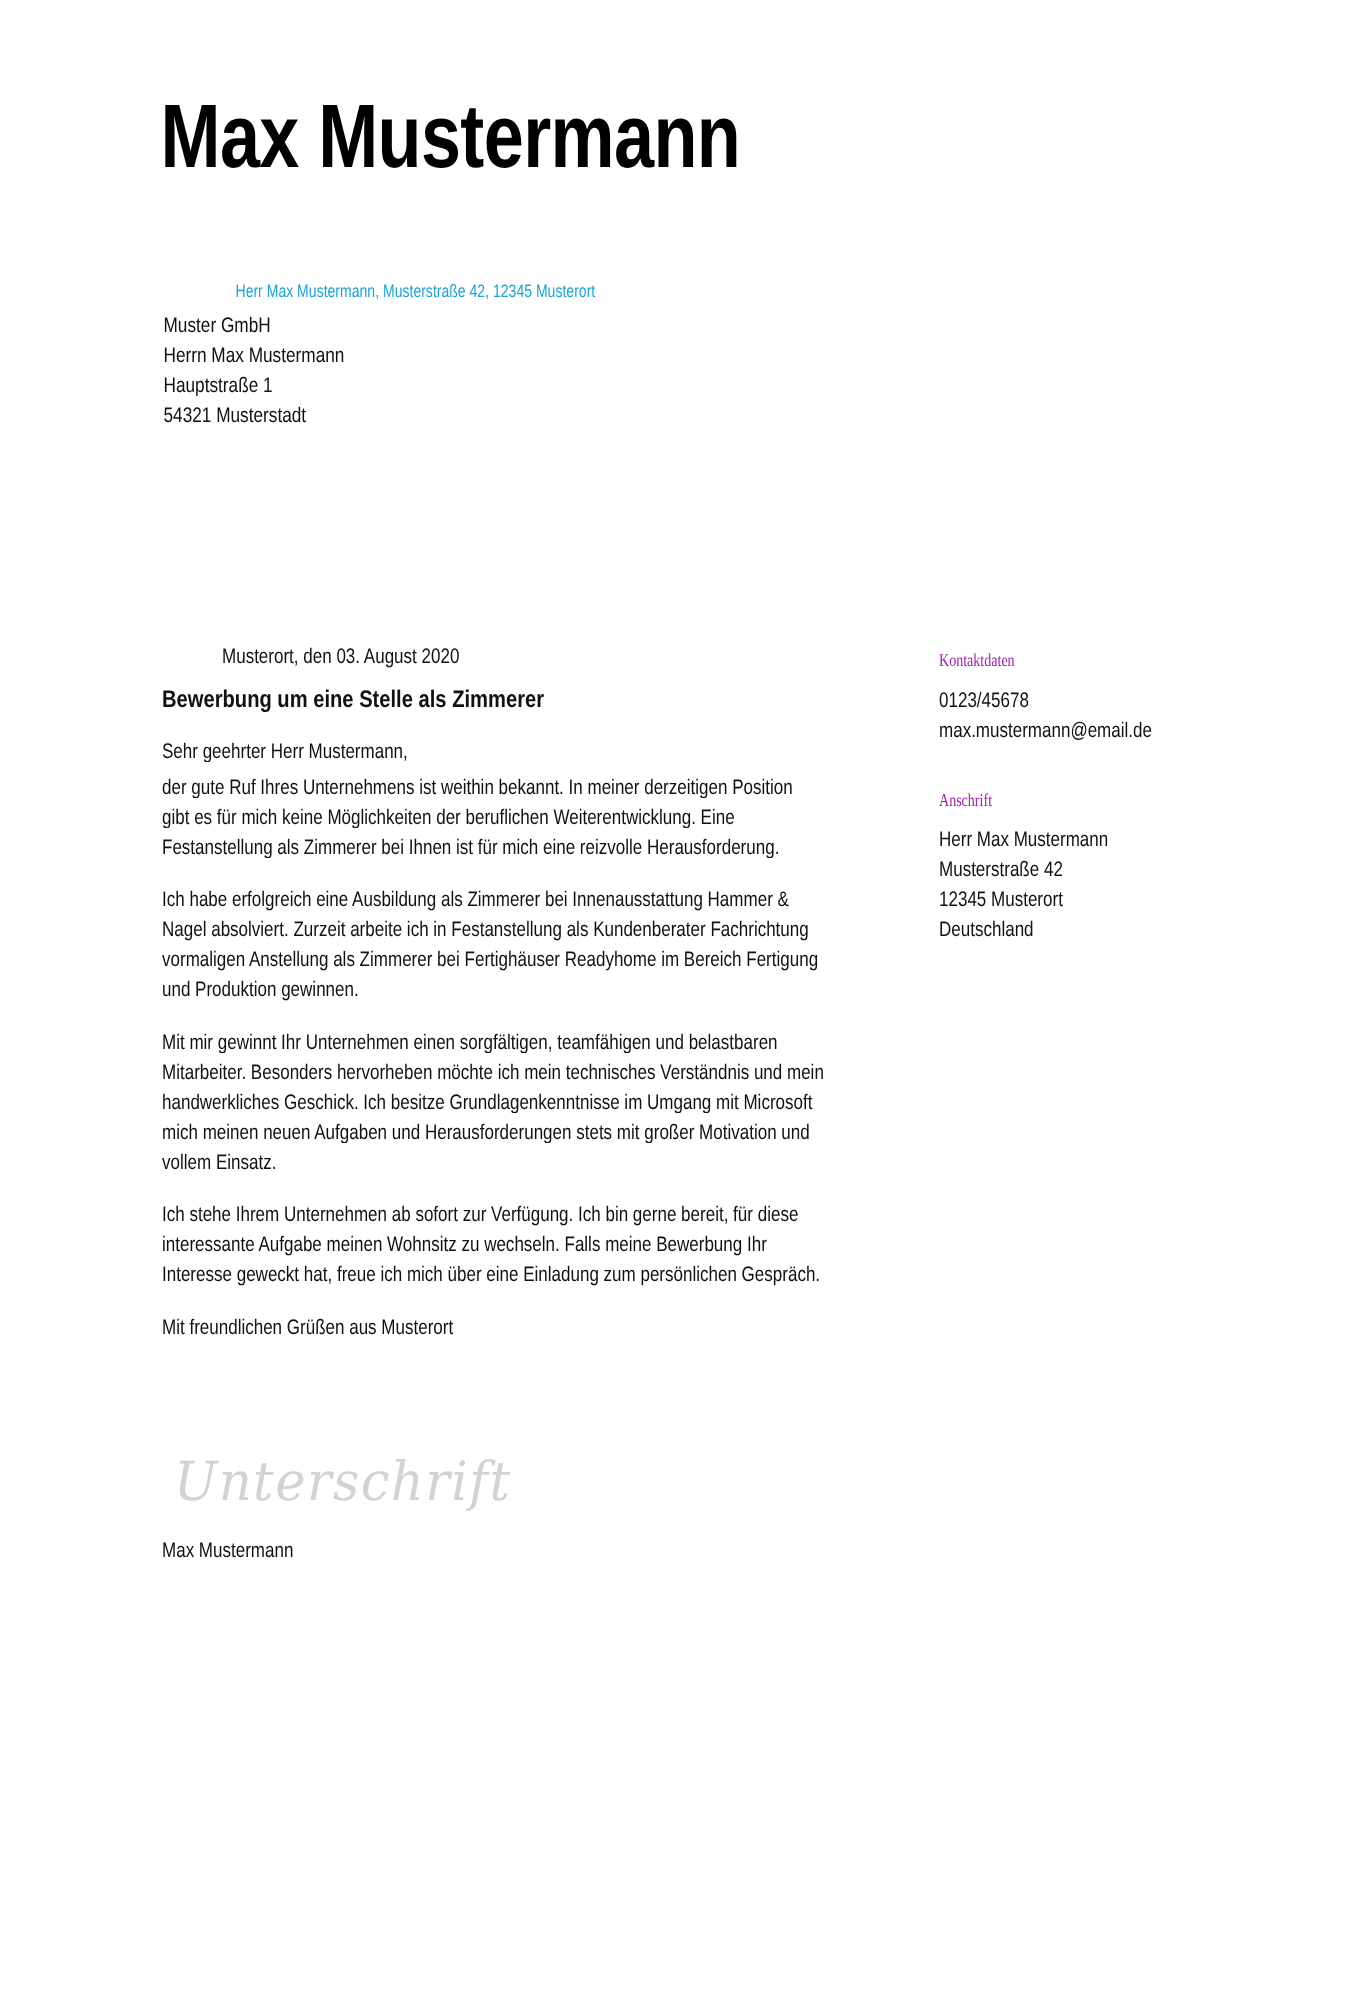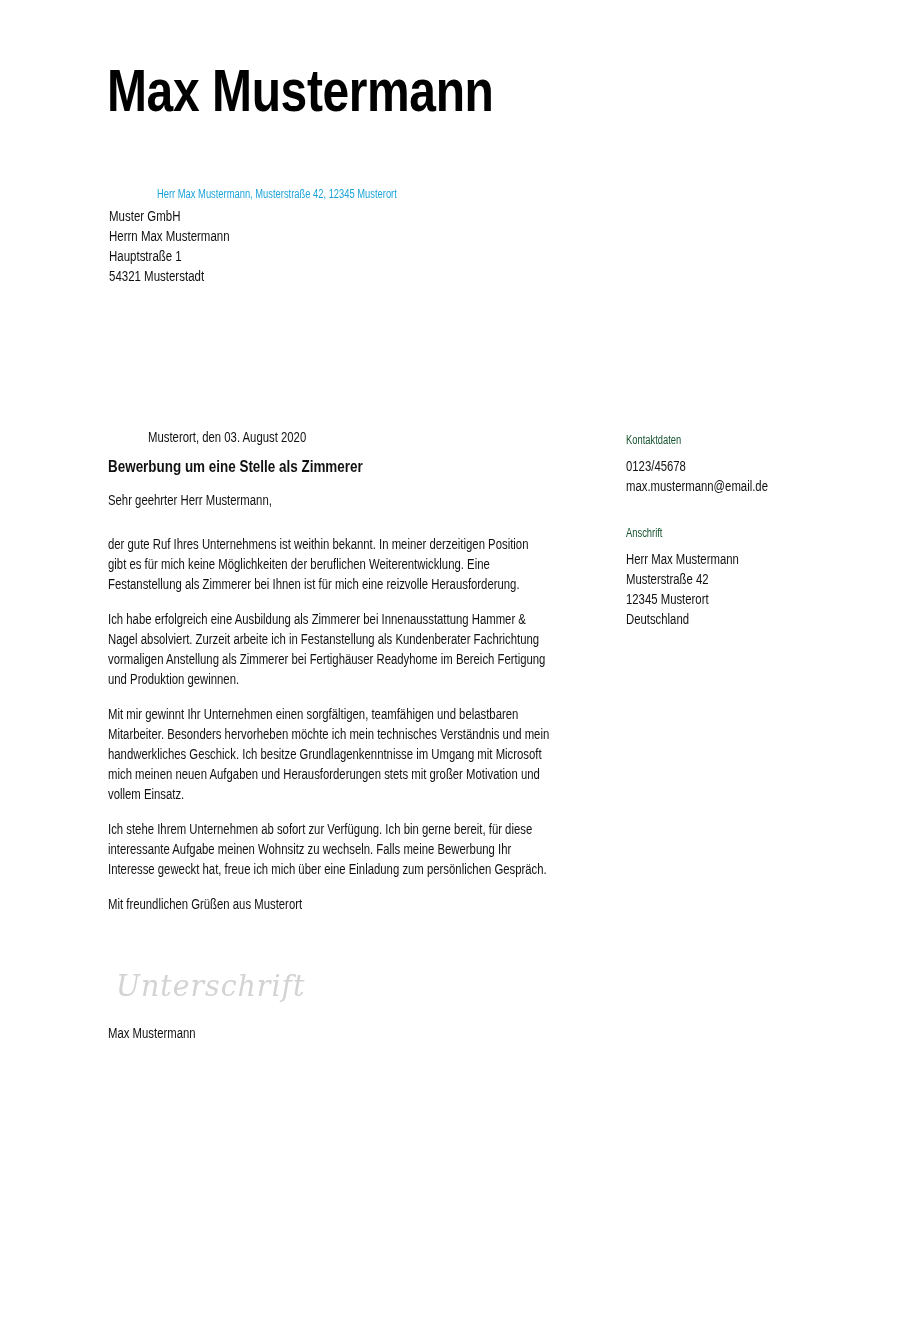--- a/index.html
+++ b/index.html
@@ -11,28 +11,28 @@
   #name .narrow { transform: scaleX(0.80); }
   #sender-line { left: 109px; top: 186px; font-size: 12px; color: #1ba3d9; line-height: 16px; margin-left: 48px; }
   #sender-line .narrow { transform: scaleX(0.78); }
   #recipient { left: 109px; top: 206px; font-size: 14px; line-height: 20px; }
   #recipient div { height: 20px; }
   #main { left: 108px; top: 427px; width: 600px; font-size: 14px; line-height: 20px; }
   #main .narrow { transform: scaleX(0.81); }
   #date { height: 20px; margin-bottom: 10px; padding-left: 40px; }
   #subject { font-size: 16px; font-weight: bold; height: 22px; margin-bottom: 11px; }
   #subject .narrow { transform: scaleX(0.84); }
-  #salutation { height: 20px; margin-bottom: 24px; }
+  #salutation { height: 20px; margin-bottom: 4px; }
   .para { margin-bottom: 15px; }
   .para div { height: 20px; }
   #closing { height: 20px; }
-  #signature { left: 116px; top: 968px; font-family: "DejaVu Serif", serif; font-style: italic; font-size: 30px; color: #d3d3d3; letter-spacing: 1px; }
+  #signature { left: 116px; top: 968px; font-family: "DejaVu Serif", serif; font-style: italic; font-size: 36px; color: #d3d3d3; letter-spacing: 1px; }
   #signature .narrow { transform: scaleX(0.95); }
   #signer { left: 108px; top: 1023px; font-size: 14px; line-height: 20px; }
-  .side-label { font-size: 12px; color: #14532d; line-height: 16px; height: 16px; }
+  .side-label { font-size: 12px; color: #a21caf; line-height: 16px; height: 16px; font-family: Liberation Serif, serif; }
   .side-label .narrow { transform: scaleX(0.78); }
   .side-text { font-size: 14px; line-height: 20px; }
   .side-text div { height: 20px; }
   #contact-label { left: 626px; top: 432px; }
   #contact { left: 626px; top: 456px; }
   #address-label { left: 626px; top: 525px; }
   #address { left: 626px; top: 549px; }
 </style>
 </head>
 <body>

